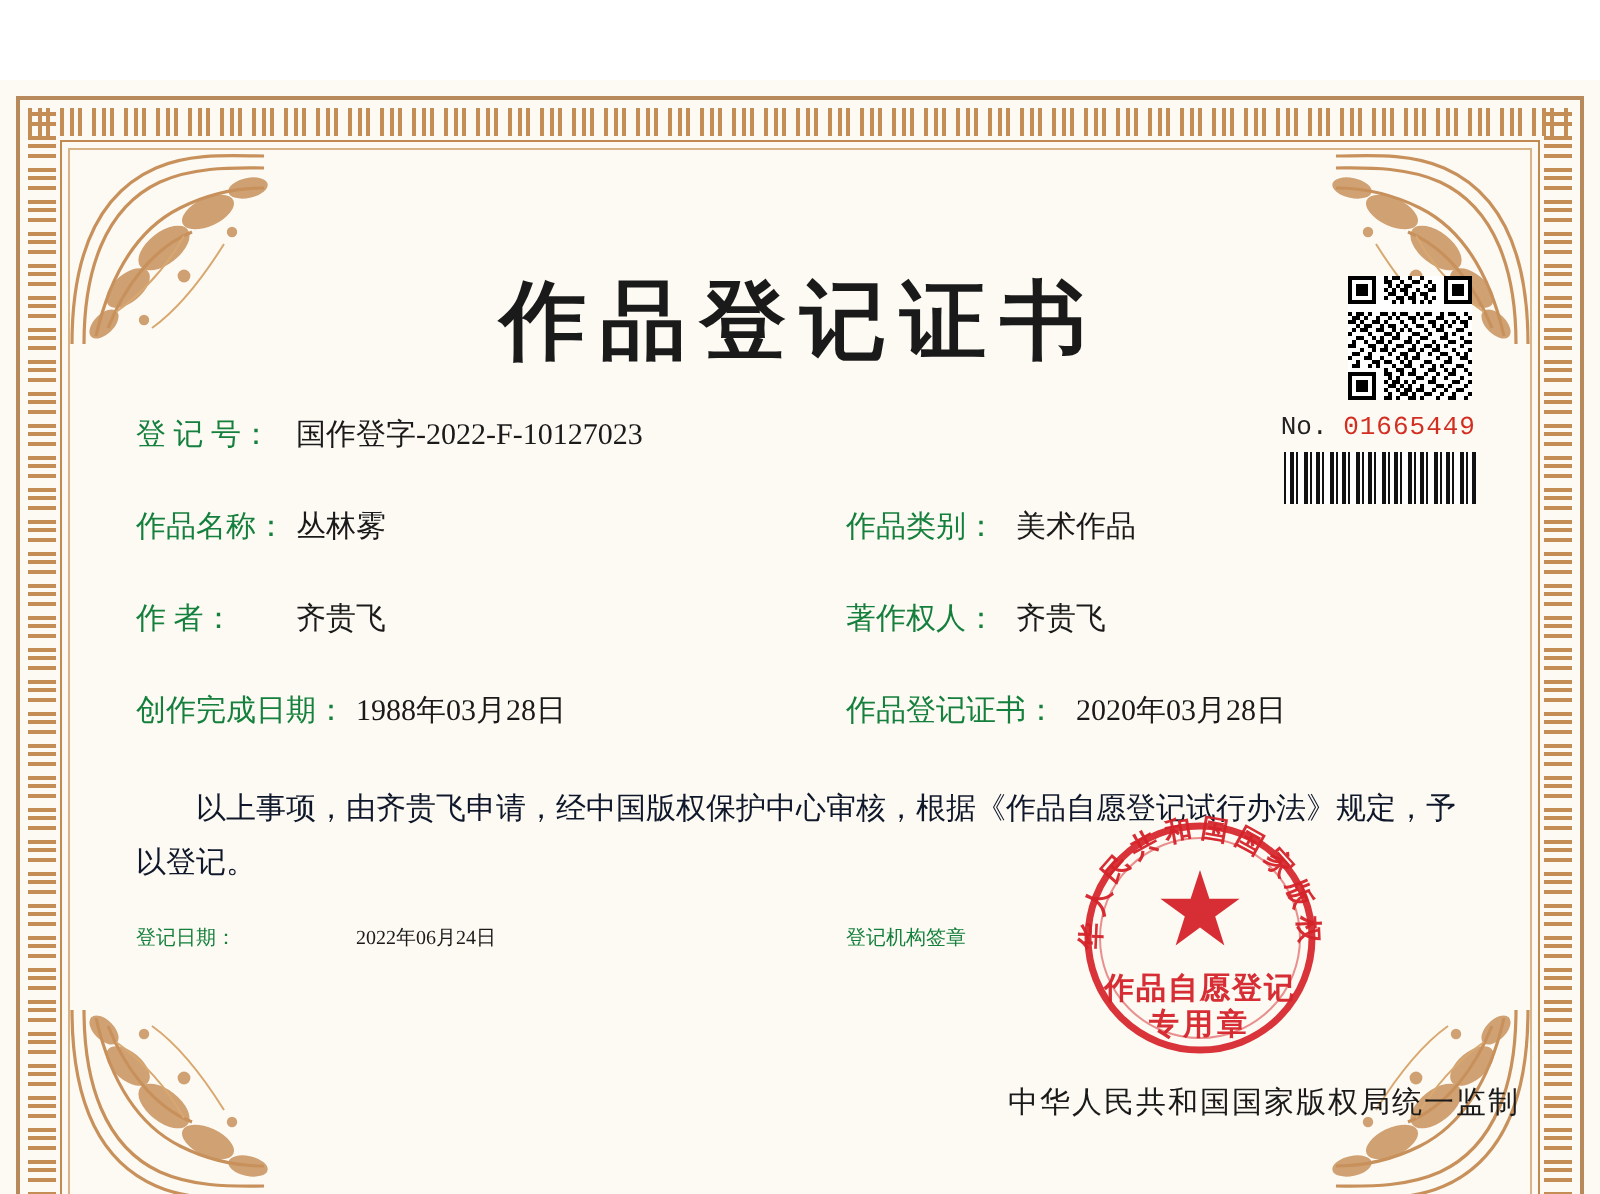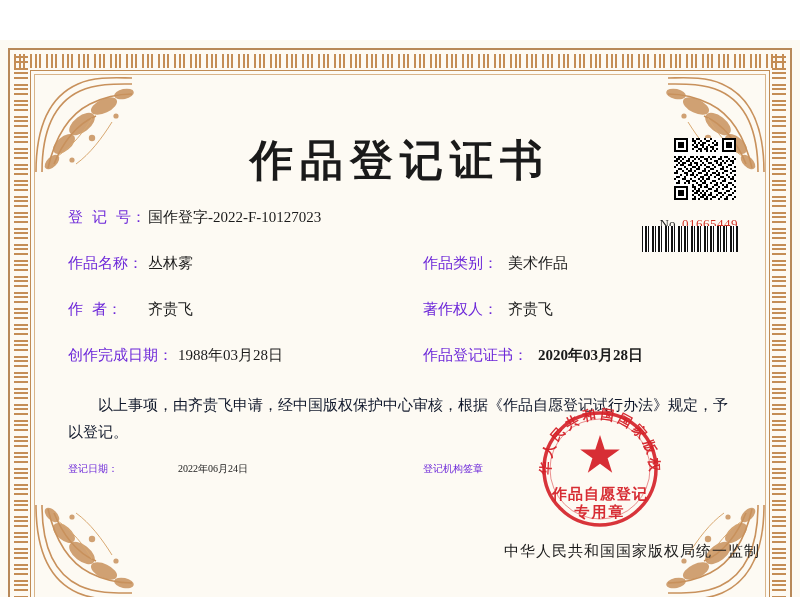--- a/index.html
+++ b/index.html
@@ -106,24 +106,24 @@
     right: 24px;
     top: 58px;
     width: 62px;
     height: 62px;
   }
   .qr svg { display:block; }
 
   .no-line {
     position: absolute;
     right: 22px;
-    top: 136px;
+    top: 126px;
     font-size: 13px;
     color: #333;
-    font-family: Liberation Serif, serif;
+    font-family: Liberation Mono, monospace;
     white-space: nowrap;
   }
   .no-line .no-label { color: #222; }
   .no-line .no-value { color: #d22f22; letter-spacing: 0.5px; }
 
   .barcode {
     position: absolute;
     right: 22px;
     top: 146px;
     width: 96px;
@@ -146,36 +146,35 @@
     position: relative;
     height: 46px;
     font-size: 15px;
     color: #1a1a1a;
   }
   .cell {
     position: absolute;
     white-space: nowrap;
   }
   .label {
-    color: #6d28d9;
-    font-family: Liberation Mono, monospace;
+    color: #15803d;
   }
   .value {
     color: #1a1a1a;
   }
 
   .col-l-label { left: 0; }
   .col-l-value { left: 80px; }
   .col-r-label { left: 355px; }
   .col-r-value { left: 440px; }
 
   .row-date .col-l-label { left: 0; }
   .row-date .col-l-value { left: 110px; }
   .row-date .col-r-label { left: 355px; }
-  .row-date .col-r-value { left: 470px; font-weight: bold; }
+  .row-date .col-r-value { left: 470px; }
 
   .statement {
     position: absolute;
     left: 28px;
     right: 28px;
     top: 312px;
     font-size: 15px;
     line-height: 1.8;
     text-indent: 30px;
     color: #0f172a;

